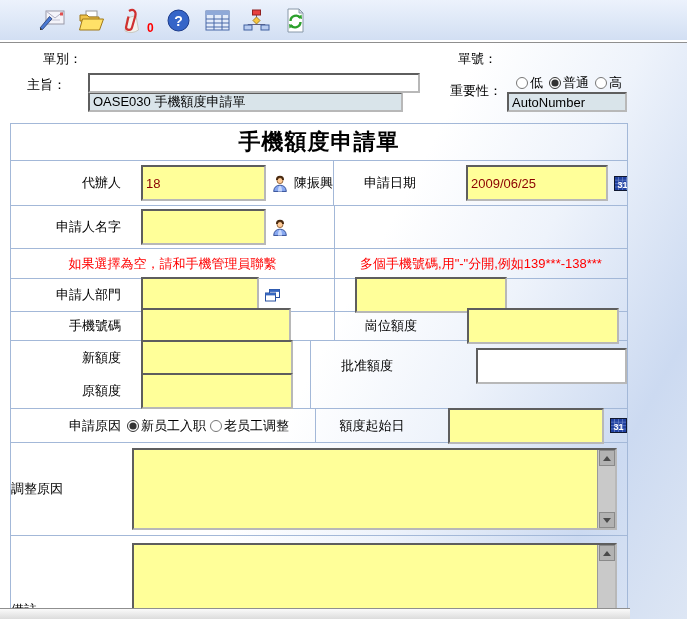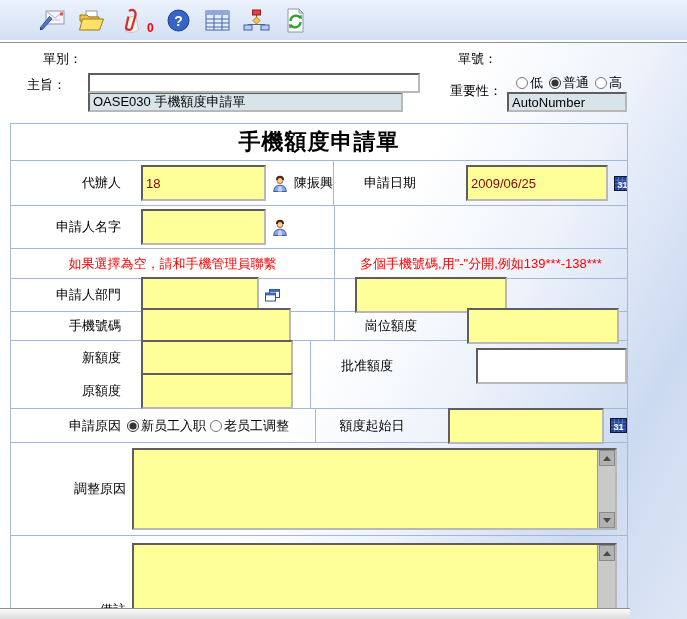--- a/index.html
+++ b/index.html
@@ -29,21 +29,21 @@
     display:flex;flex-direction:column;overflow:hidden;}
   .trow{display:flex;border-bottom:1px solid #a3b8d8;box-sizing:border-box;flex-shrink:0;}
   .title-row{height:37px;align-items:center;justify-content:center;
     font-size:22px;font-weight:bold;letter-spacing:1px;}
   .cell{display:flex;align-items:center;box-sizing:border-box;}
   .cell.l{width:324px;border-right:1px solid #a3b8d8;}
   .cell.r{flex:1;}
   .cell.full{width:100%;}
   .lbl{width:110px;text-align:right;flex-shrink:0;white-space:nowrap;}
   .lblr{width:112px;text-align:center;flex-shrink:0;white-space:nowrap;}
-  .lblta{width:115px;text-align:right;flex-shrink:0;white-space:nowrap;}
+  .lblta{width:115px;text-align:left;flex-shrink:0;white-space:nowrap;}
   .f{box-sizing:border-box;height:32px;border:2px solid;
     border-color:#5e5e5e #b8b8b8 #b8b8b8 #5e5e5e;background:#ffff99;
     font:13px "Liberation Sans",sans-serif;color:#8b0000;padding:16px 3px;margin-left:20px;}
   .f.white{background:#fff;color:#000;}
   .w118{width:118px}.w125{width:125px}.w142{width:142px}.w148{width:148px}
   .w150{width:150px}.w151{width:151px}.w152{width:152px}.w156{width:156px}
   .icon-after{margin-left:6px;display:inline-flex;cursor:pointer;flex-shrink:0;}
   .helper-name{margin-left:6px;white-space:nowrap;}
   .hintcell{justify-content:center;color:#f00;white-space:nowrap;}
   .fl{display:flex;align-items:center;height:33px;width:100%;}

